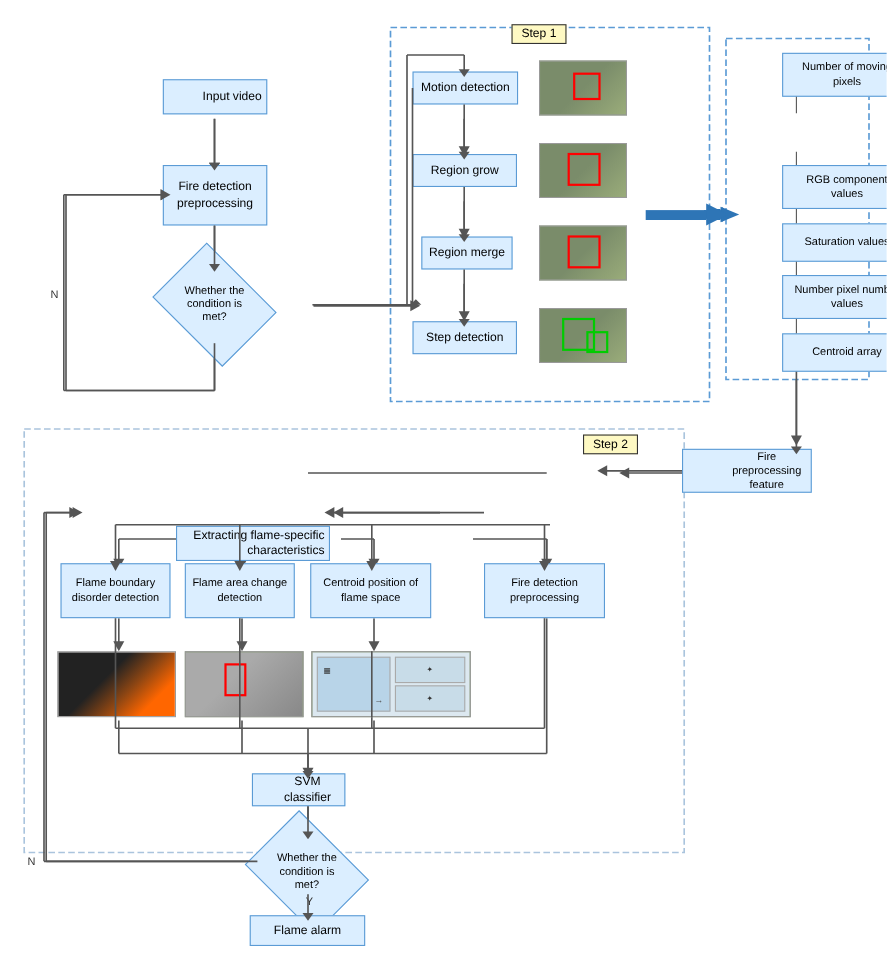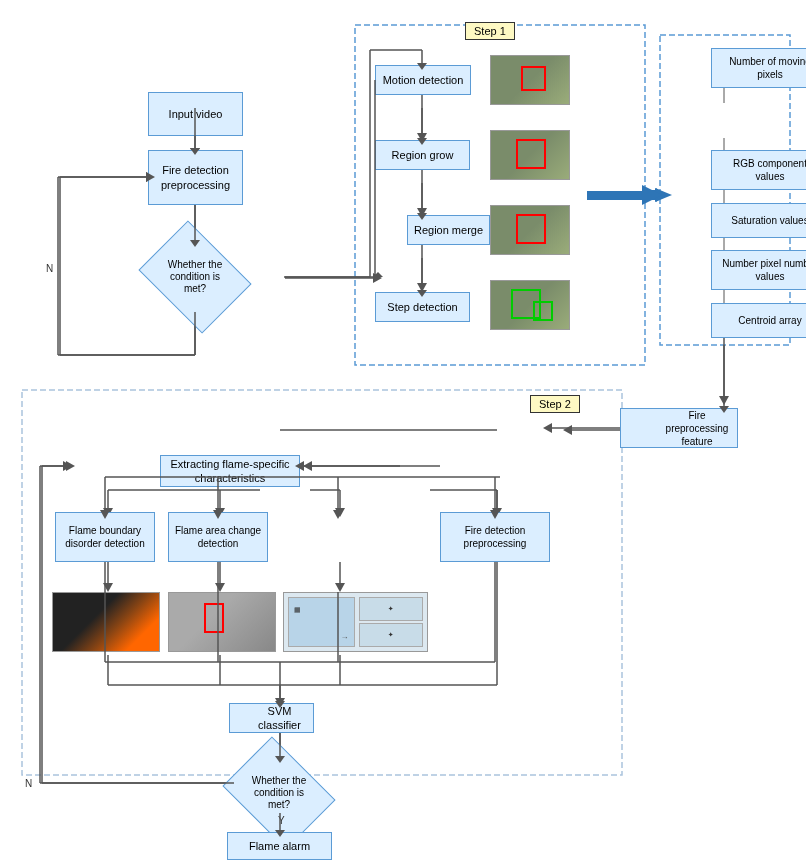--- a/index.html
+++ b/index.html
@@ -213,21 +213,21 @@
   </svg>
 
   <div class="step-label" style="left:465px; top:22px;">
     <span>Step 1</span>
   </div>
 
   <div class="step-label" style="left:530px; top:395px;">
     <span>Step 2</span>
   </div>
 
-  <div class="box" style="left:148px; top:92px; width:95px; height:44px;">
+  <div class="box" style="left:148px; top:72px; width:95px; height:32px;justify-content:flex-end;">
     <span>Input video</span>
   </div>
 
   <div class="box" style="left:148px; top:150px; width:95px; height:55px;">
     <span>Fire detection preprocessing</span>
   </div>
 
   <div class="diamond" style="left:150px; top:242px;">
     <div class="diamond-inner"></div>
     <div class="diamond-text">Whether the condition is met?</div>
@@ -238,21 +238,21 @@
   </div>
 
   <div class="box" style="left:375px; top:65px; width:96px; height:30px;">
     <span>Motion detection</span>
   </div>
 
   <div class="box" style="left:375px; top:140px; width:95px; height:30px;">
     <span>Region grow</span>
   </div>
 
-  <div class="box" style="left:383px; top:215px; width:83px; height:30px;margin-left:24px;">
+  <div class="box" style="left:383px; top:215px; width:83px; height:30px;">
     <span>Region merge</span>
   </div>
 
   <div class="box" style="left:375px; top:292px; width:95px; height:30px;">
     <span>Step detection</span>
   </div>
 
   <div class="img-thumb" style="left:490px; top:55px; width:80px; height:50px;">
     <div style="width:100%;height:100%;background:linear-gradient(135deg,#7a8c6a 50%,#9aac7a 100%);position:relative;">
       <div class="red-rect" style="left:30px;top:10px;width:25px;height:25px;"></div>
@@ -301,32 +301,35 @@
 
   <div style="position:absolute;left:640px;top:188px;">
     <div style="position:absolute;top:3px;left:0;width:18px;height:8px;background:#2e75b6;"></div>
     <div style="position:absolute;top:0;left:16px;width:0;height:0;border-top:7px solid transparent;border-bottom:7px solid transparent;border-left:10px solid #2e75b6;"></div>
   </div>
 
   <div class="box" style="left:620px; top:408px; width:118px; height:40px; font-size:10px;padding-left:40px;">
     <span>Fire preprocessing feature</span>
   </div>
 
-  <div class="box" style="left:160px; top:455px; width:140px; height:32px;">
+  <div class="box" style="left:160px; top:478px; width:140px; height:32px;text-align:right;">
     <span>Extracting flame-specific characteristics</span>
   </div>
 
   <div class="box" style="left:55px; top:512px; width:100px; height:50px; font-size:10px;">
     <span>Flame boundary disorder detection</span>
   </div>
 
   <div class="box" style="left:168px; top:512px; width:100px; height:50px; font-size:10px;">
     <span>Flame area change detection</span>
   </div>
 
+  <div class="box" style="left:282px; top:512px; width:110px; height:50px; font-size:10px;">
+    <span>Centroid position of flame space</span>
+  </div>
 
   <div class="box" style="left:440px; top:512px; width:110px; height:50px; font-size:10px;">
     <span>Fire detection preprocessing</span>
   </div>
 
   <div class="img-thumb" style="left:52px; top:592px; width:108px; height:60px;">
     <div style="width:100%;height:100%;background:linear-gradient(135deg,#222 40%,#8b4513 60%, #ff6600 80%);"></div>
   </div>
 
   <div class="img-thumb" style="left:168px; top:592px; width:108px; height:60px;">

